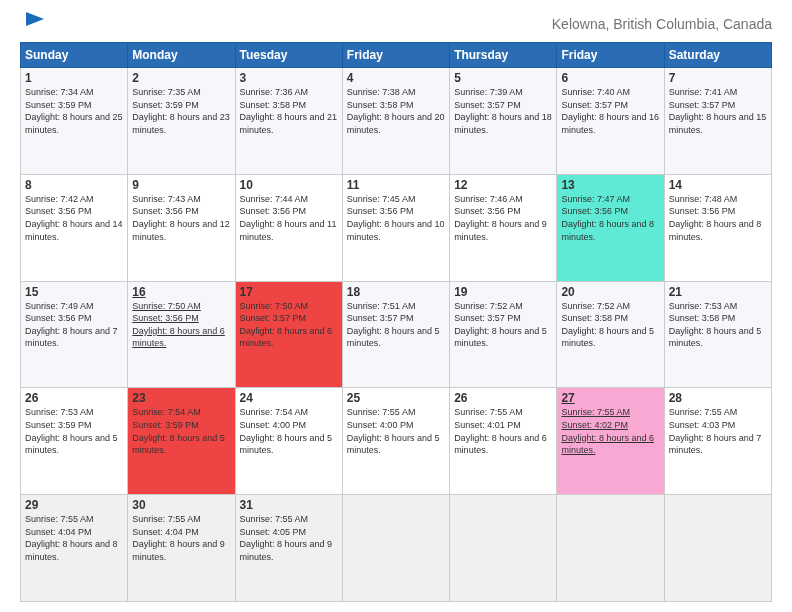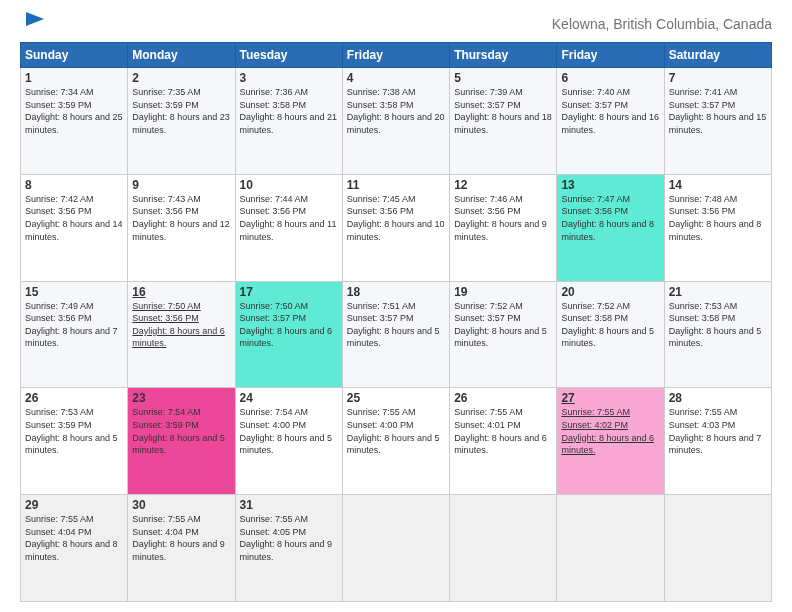--- a/index.html
+++ b/index.html
@@ -186,21 +186,21 @@
         </tr>
         <tr>
           <td style="background: rgb(245, 247, 250);">
         <span class="day-num">15</span>
         <span class="day-info">Sunrise: 7:49 AM<br>Sunset: 3:56 PM<br>Daylight: 8 hours and 7 minutes.</span>
       </td>
           <td style="background: rgb(245, 247, 250); text-decoration: underline;">
         <span class="day-num">16</span>
         <span class="day-info">Sunrise: 7:50 AM<br>Sunset: 3:56 PM<br>Daylight: 8 hours and 6 minutes.</span>
       </td>
-          <td style="background: #5eead4; margin-left: 37px;">
+          <td style="background: #ef4444; margin-left: 37px;">
         <span class="day-num">17</span>
         <span class="day-info">Sunrise: 7:50 AM<br>Sunset: 3:57 PM<br>Daylight: 8 hours and 6 minutes.</span>
       </td>
           <td style="background: rgb(245, 247, 250);">
         <span class="day-num">18</span>
         <span class="day-info">Sunrise: 7:51 AM<br>Sunset: 3:57 PM<br>Daylight: 8 hours and 5 minutes.</span>
       </td>
           <td style="background: rgb(245, 247, 250);">
         <span class="day-num">19</span>
         <span class="day-info">Sunrise: 7:52 AM<br>Sunset: 3:57 PM<br>Daylight: 8 hours and 5 minutes.</span>
@@ -212,21 +212,21 @@
           <td style="background: rgb(245, 247, 250);">
         <span class="day-num">21</span>
         <span class="day-info">Sunrise: 7:53 AM<br>Sunset: 3:58 PM<br>Daylight: 8 hours and 5 minutes.</span>
       </td>
         </tr>
         <tr>
           <td style="background: rgb(255, 255, 255);">
         <span class="day-num">26</span>
         <span class="day-info">Sunrise: 7:53 AM<br>Sunset: 3:59 PM<br>Daylight: 8 hours and 5 minutes.</span>
       </td>
-          <td style="background: #ec4899;">
+          <td style="background: #ef4444;">
         <span class="day-num">23</span>
         <span class="day-info">Sunrise: 7:54 AM<br>Sunset: 3:59 PM<br>Daylight: 8 hours and 5 minutes.</span>
       </td>
           <td style="background: rgb(255, 255, 255);">
         <span class="day-num">24</span>
         <span class="day-info">Sunrise: 7:54 AM<br>Sunset: 4:00 PM<br>Daylight: 8 hours and 5 minutes.</span>
       </td>
           <td style="background: rgb(255, 255, 255);">
         <span class="day-num">25</span>
         <span class="day-info">Sunrise: 7:55 AM<br>Sunset: 4:00 PM<br>Daylight: 8 hours and 5 minutes.</span>

